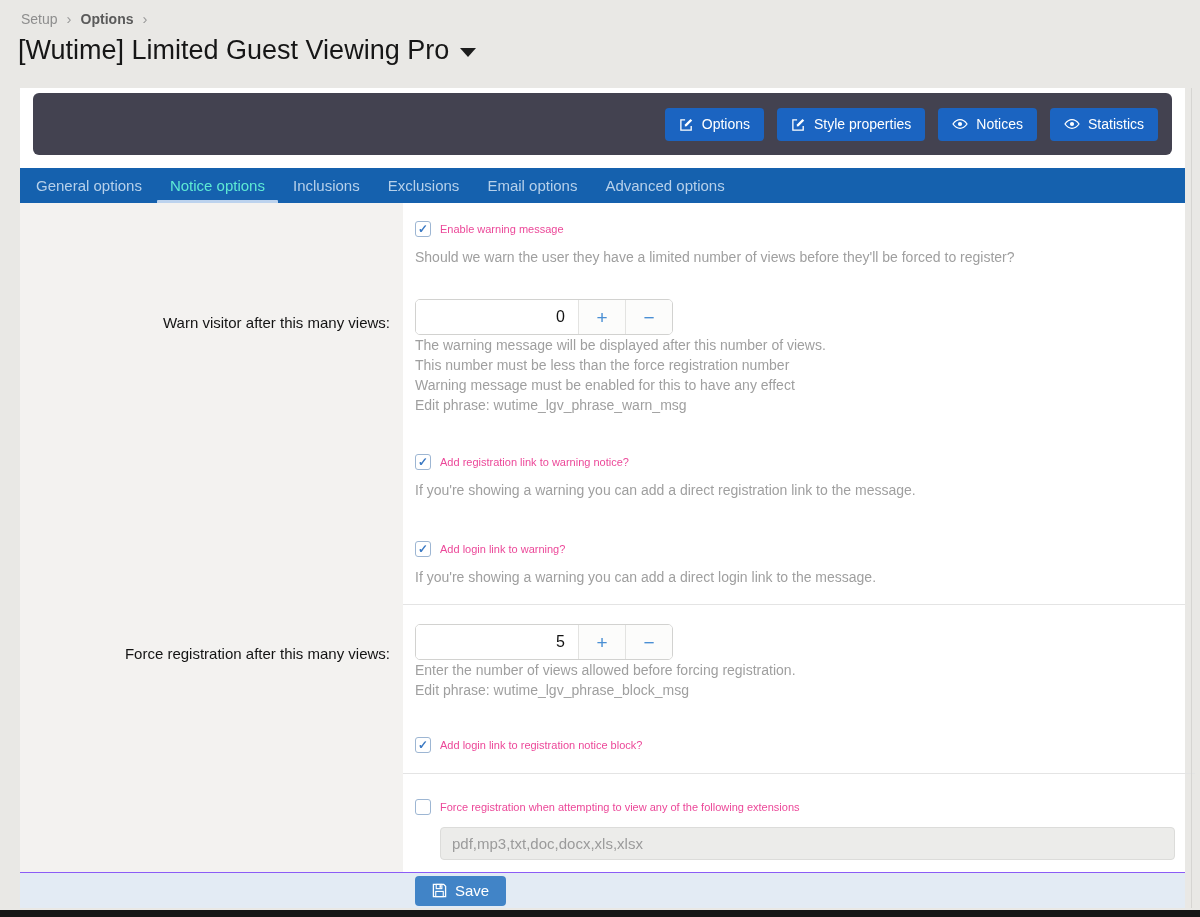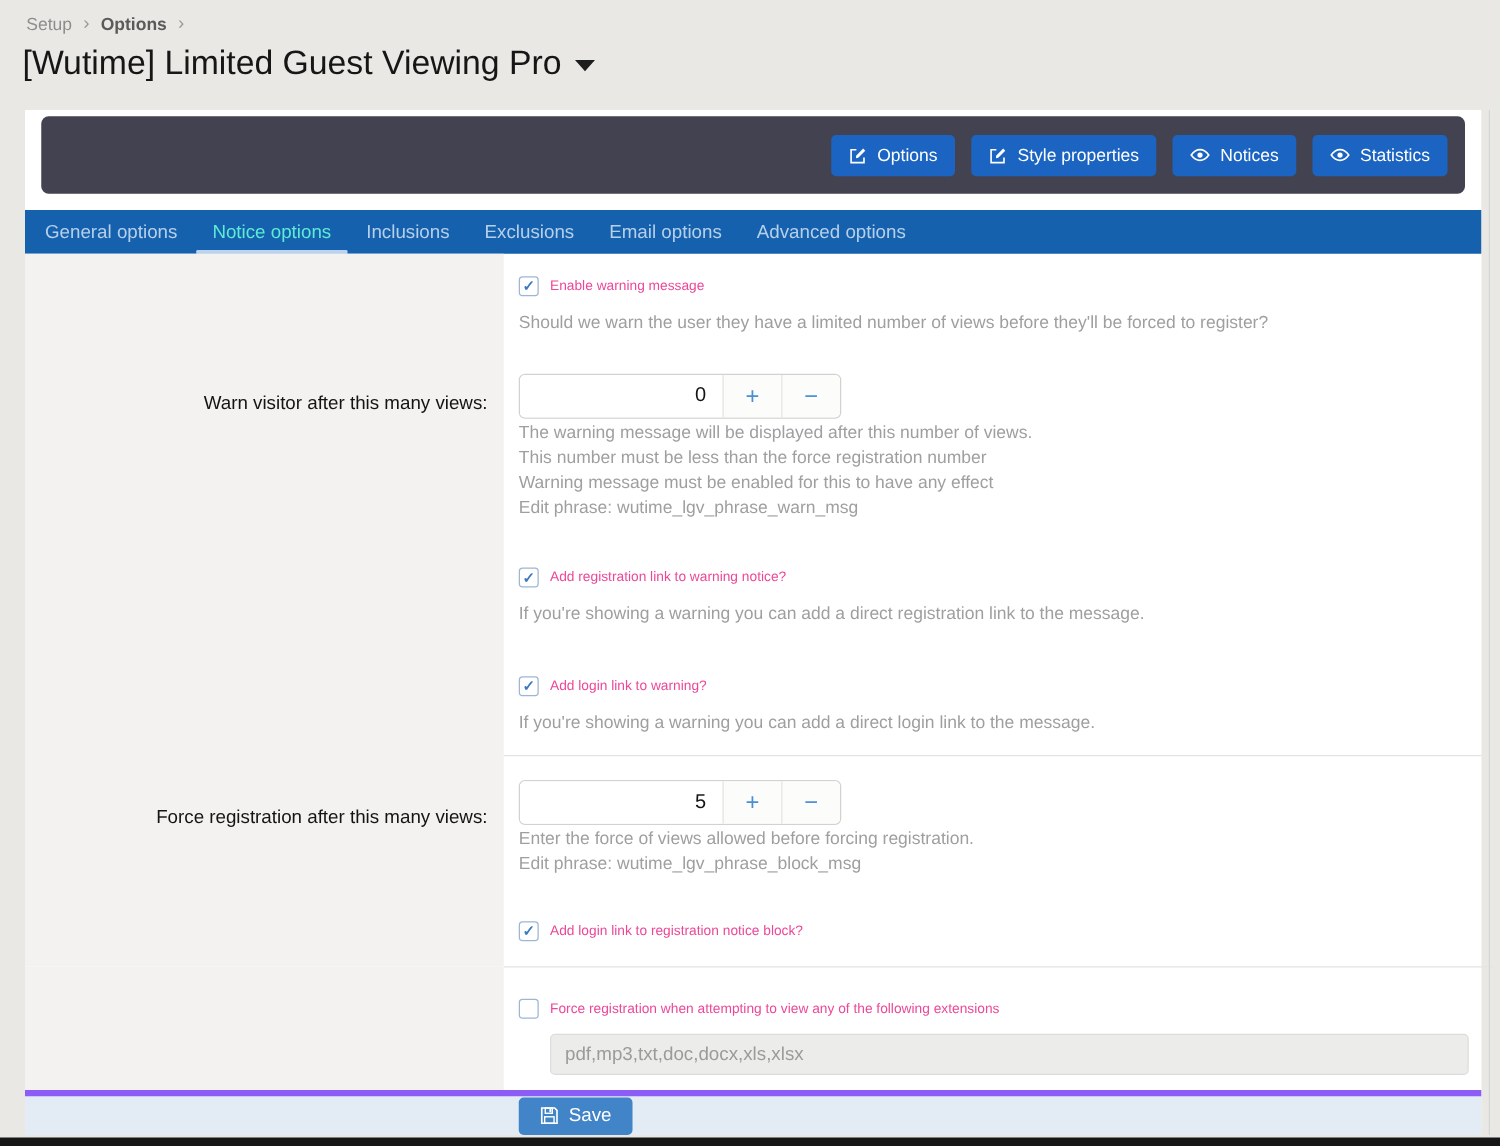--- a/index.html
+++ b/index.html
@@ -62,21 +62,21 @@
 
   .stepper { display:inline-flex; height:36px; border:1px solid #d2d2d0; border-radius:5px; overflow:hidden; background:#fff; margin-top:32px; }
   .row-2 .stepper { margin-top:0; }
   .stepper-input { width:162px; border:none; outline:none; text-align:right; font-size:16px; padding:0 13px; color:#141414; background:#fff; font-family:inherit; }
   .stepper-btn { width:47px; border:none; border-left:1px solid #e3e3e1; background:#fcfcfb; color:#4a8fd4; font-size:19px; cursor:pointer; font-family:inherit; line-height:1; }
 
   .ext-input { display:block; margin:11px 0 0 25px; width:735px; height:33px; background:#ececea; border:1px solid #dcdcda; border-radius:4px; padding:0 11px; font-size:15px; color:#9b9b9b; font-family:inherit; outline:none; }
   .ext-input::placeholder { color:#9b9b9b; opacity:1; }
 
   
-  .save-footer { height:36px; background:#e3ebf4; border-top:5px solid #8b5cf6; display:flex; align-items:center; flex-shrink:0; }
+  .save-footer { height:36px; background:#e3ebf4; border-top:1px solid #8b5cf6; display:flex; align-items:center; flex-shrink:0; }
   .save-button { margin-left:395px; height:30px; background:#4184c7; color:#fff; border:none; border-radius:4px; padding:0 17px; display:flex; align-items:center; gap:8px; font-size:15px; cursor:pointer; font-family:inherit; }
   .save-button svg { display:block; }
 
   .bottom-strip { position:absolute; left:0; top:910px; width:1200px; height:7px; background:#161616; }
   .scrollbar-line { position:absolute; left:1191px; top:88px; width:1px; height:820px; background:#d6d5d2; }
 </style>
 </head>
 <body>
 
 <div class="breadcrumb">
@@ -205,21 +205,21 @@
         <span class="row-label">Force registration after this many views:</span>
       </div>
       <div class="cell-content">
 
         <div class="stepper">
           <input class="stepper-input" value="5" style="">
           <button class="stepper-btn">+</button>
           <button class="stepper-btn">−</button>
         </div>
         <div class="hint-block">
-          <div class="hint-line">Enter the force of views allowed before forcing registration.</div>
+          <div class="hint-line">Enter the number of views allowed before forcing registration.</div>
           <div class="hint-line">Edit phrase: wutime_lgv_phrase_block_msg</div>
         </div>
 
         <div class="checkbox-field mt-cb4">
           <span class="checkbox checked">
               <span class="checkmark">✓</span>
             </span>
           <span class="checkbox-label">Add login link to registration notice block?</span>
         </div>
 

